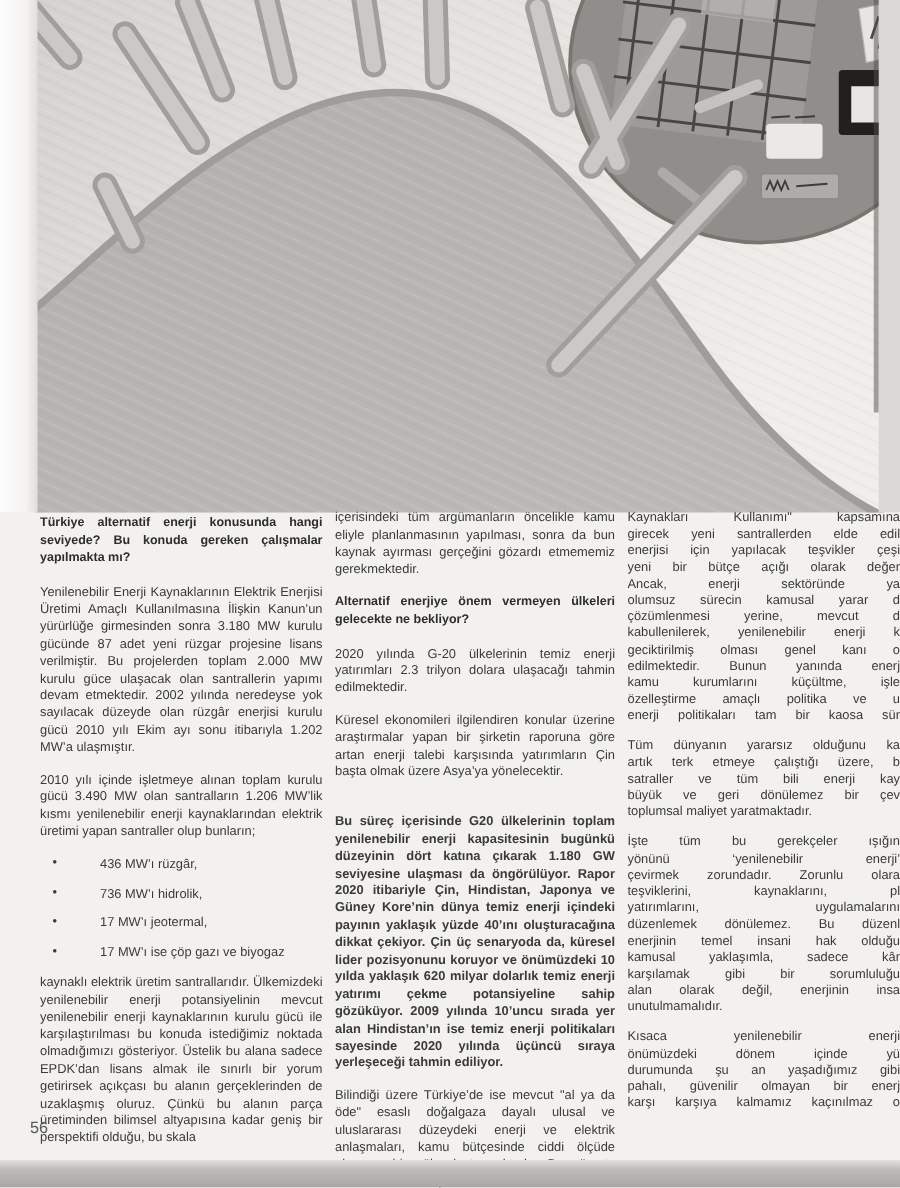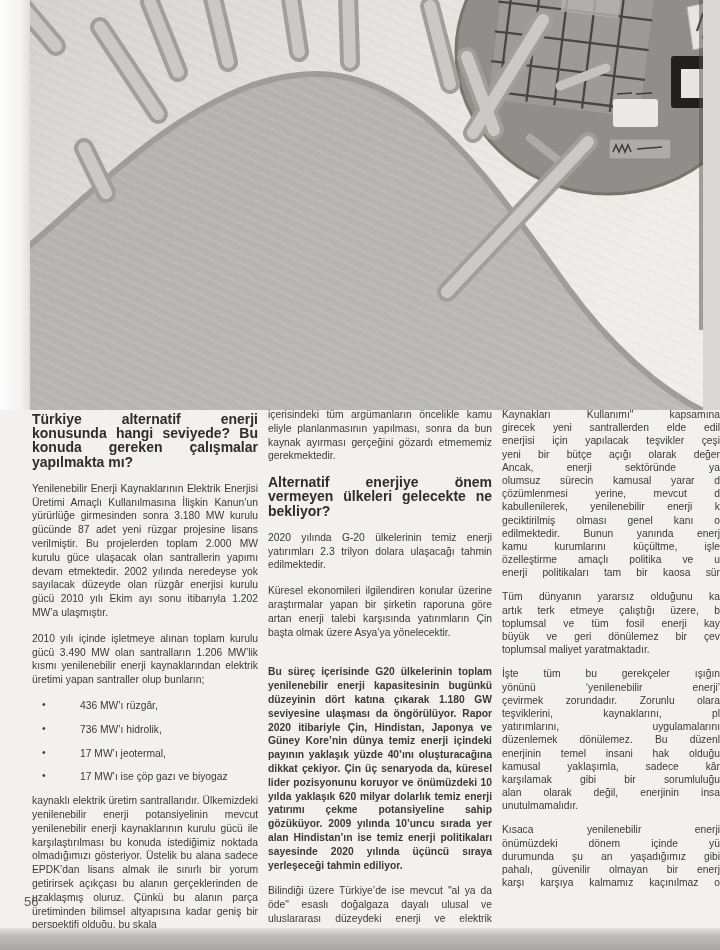--- a/index.html
+++ b/index.html
@@ -5,21 +5,21 @@
   html,body{margin:0;padding:0;}
   body{
     width:720px;height:950px;position:relative;overflow:hidden;
     background:#f2f1ee;
     font-family:"Liberation Sans","DejaVu Sans",sans-serif;
     -webkit-font-smoothing:antialiased;
   }
   .illu{position:absolute;left:0;top:0;display:block;}
   .col{position:absolute;top:408px;color:#3a3a3a;font-size:10.3px;line-height:13.8px;}
   .col p{margin:0 0 12px 0;text-align:justify;}
-  .col h3{margin:4px 0 13px 0;font-size:14px;line-height:14.2px;color:#2d2d2d;text-align:justify;}
+  .col h3{margin:4px 0 13px 0;font-size:10px;line-height:14.2px;color:#2d2d2d;text-align:justify;}
   .col1{left:32px;width:226px;}
   .col2{left:268px;width:224px;}
   .col3{left:502px;width:218px;}
   .gap-lg{margin-top:26px !important;font-weight:bold;}
   .bullet-row{position:relative;padding-left:48px;margin:0 0 10px 0;}
   .bullet-row .dot{position:absolute;left:10px;top:-1px;}
   .p3{margin:0 0 11px 0;}
   .p3 .line{height:13.2px;line-height:13.2px;overflow:hidden;}
   .p3 .jl{text-align:justify;text-align-last:justify;}
   .pagenum{position:absolute;left:24px;top:894px;font-size:13px;color:#5a5a58;}
@@ -177,21 +177,21 @@
       <div class="line jl">kabullenilerek, yenilenebilir enerji k</div>
       <div class="line jl">geciktirilmiş olması genel kanı o</div>
       <div class="line jl">edilmektedir. Bunun yanında enerj</div>
       <div class="line jl">kamu kurumlarını küçültme, işle</div>
       <div class="line jl">özelleştirme amaçlı politika ve u</div>
       <div class="line jl">enerji politikaları tam bir kaosa sür</div>
     </div>
     <div class="p3">
       <div class="line jl">Tüm dünyanın yararsız olduğunu ka</div>
       <div class="line jl">artık terk etmeye çalıştığı üzere, b</div>
-      <div class="line jl">toplumsal ve tüm fosil enerji kay</div>
+      <div class="line jl">satraller ve tüm bili enerji kay</div>
       <div class="line jl">büyük ve geri dönülemez bir çev</div>
       <div class="line">toplumsal maliyet yaratmaktadır.</div>
     </div>
     <div class="p3">
       <div class="line jl">İşte tüm bu gerekçeler ışığın</div>
       <div class="line jl">yönünü ‘yenilenebilir enerji’</div>
       <div class="line jl">çevirmek zorundadır. Zorunlu olara</div>
       <div class="line jl">teşviklerini, kaynaklarını, pl</div>
       <div class="line jl">yatırımlarını, uygulamalarını</div>
       <div class="line jl">düzenlemek dönülemez. Bu düzenl</div>

